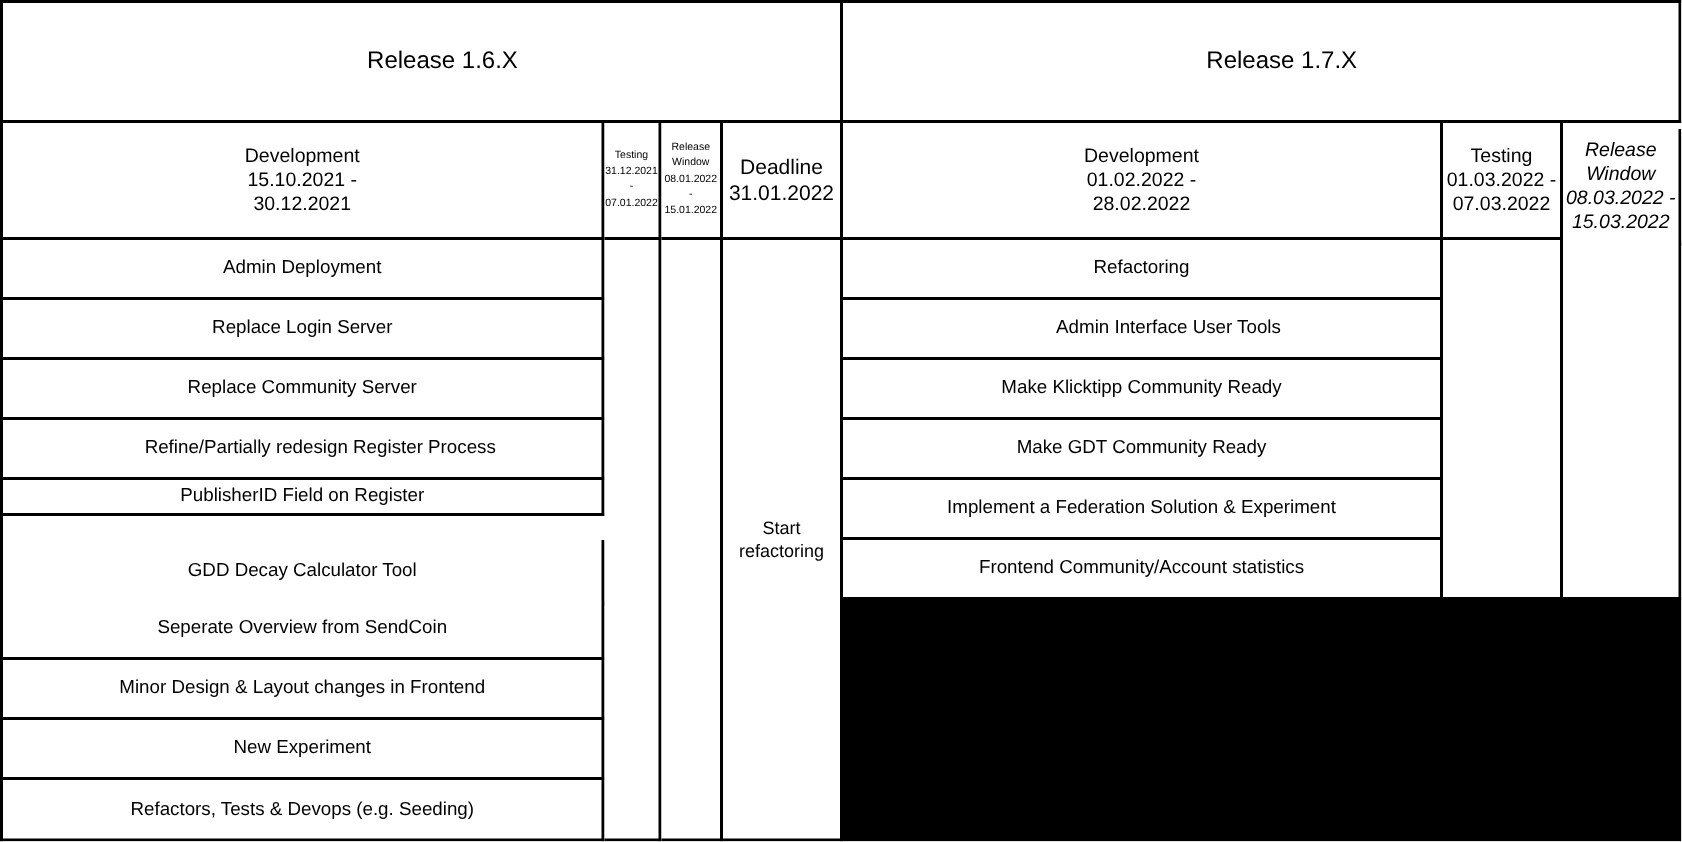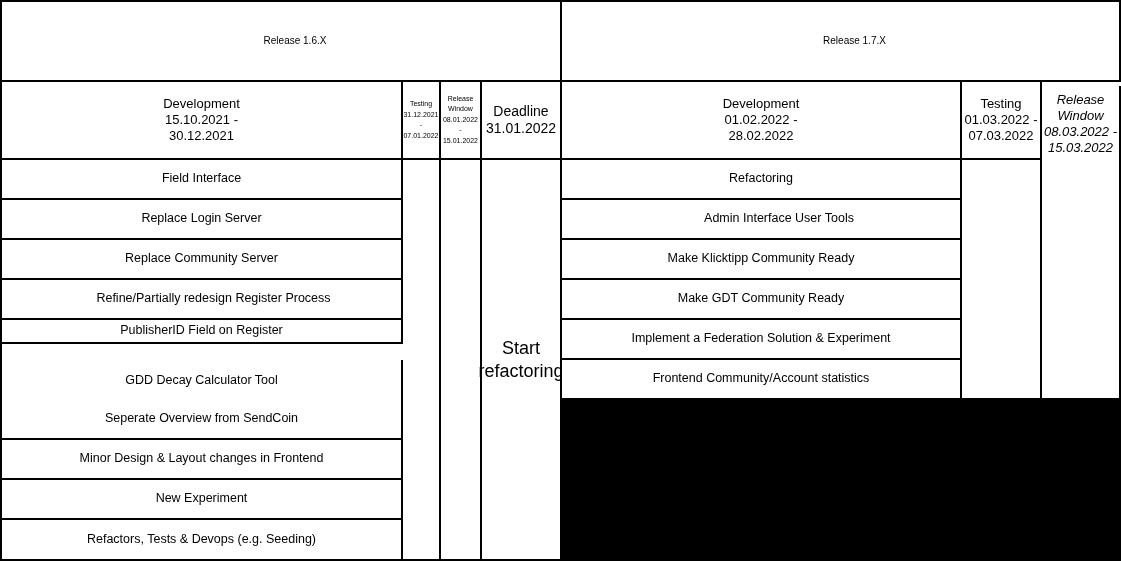--- a/index.html
+++ b/index.html
@@ -25,26 +25,26 @@
     border-right: 2px solid #000000;
     border-bottom: 2px solid #000000;
     background: #ffffff;
     display: flex;
     align-items: center;
     justify-content: center;
     text-align: center;
     white-space: pre-line;
     line-height: 1.25;
   }
-  .fs-title    { font-size: 10px; padding-left: 28px; }
+  .fs-title    { font-size: 16px; padding-left: 28px; }
   .fs-head     { font-size: 13px; }
   .fs-deadline { font-size: 14px; }
   .fs-tiny     { font-size: 7px; line-height: 1.5; }
   .fs-task     { font-size: 12.5px; }
-  .fs-note     { font-size: 18px; }
+  .fs-note     { font-size: 12px; }
   .block-black {
     position: absolute;
     background: #000000;
   }
 </style>
 </head>
 <body>
 
 <div class="stage">
 
@@ -61,21 +61,21 @@
 
   <div class="cell fs-tiny" style="left:439px; top:80px; width:41px; height:78px;">Release
 Window
 08.01.2022
 -
 15.01.2022</div>
 
   <div class="cell fs-deadline" style="left:480px; top:80px; width:80px; height:78px;">Deadline
 31.01.2022</div>
 
-  <div class="cell fs-task" style="left:0; top:158px; width:401px; height:40px;">Field Interface</div>
+  <div class="cell fs-task" style="left:0; top:158px; width:401px; height:40px;">Admin Deployment</div>
   <div class="cell fs-task" style="left:0; top:198px; width:401px; height:40px;">Replace Login Server</div>
   <div class="cell fs-task" style="left:0; top:238px; width:401px; height:40px;">Replace Community Server</div>
   <div class="cell fs-task" style="left:0; top:278px; width:401px; height:40px;padding-left:24px;">Refine/Partially redesign Register Process</div>
   <div class="cell fs-task" style="left:0; top:318px; width:401px; height:24px;">PublisherID Field on Register</div>
   <div class="cell fs-task" style="left:0; top:358px; width:401px; height:44px;">GDD Decay Calculator Tool</div>
   <div class="cell fs-task" style="left:0; top:398px; width:401px; height:40px;">Seperate Overview from SendCoin</div>
   <div class="cell fs-task" style="left:0; top:438px; width:401px; height:40px;">Minor Design &amp; Layout changes in Frontend</div>
   <div class="cell fs-task" style="left:0; top:478px; width:401px; height:40px;">New Experiment</div>
   <div class="cell fs-task" style="left:0; top:518px; width:401px; height:41px;">Refactors, Tests &amp; Devops (e.g. Seeding)</div>
 

